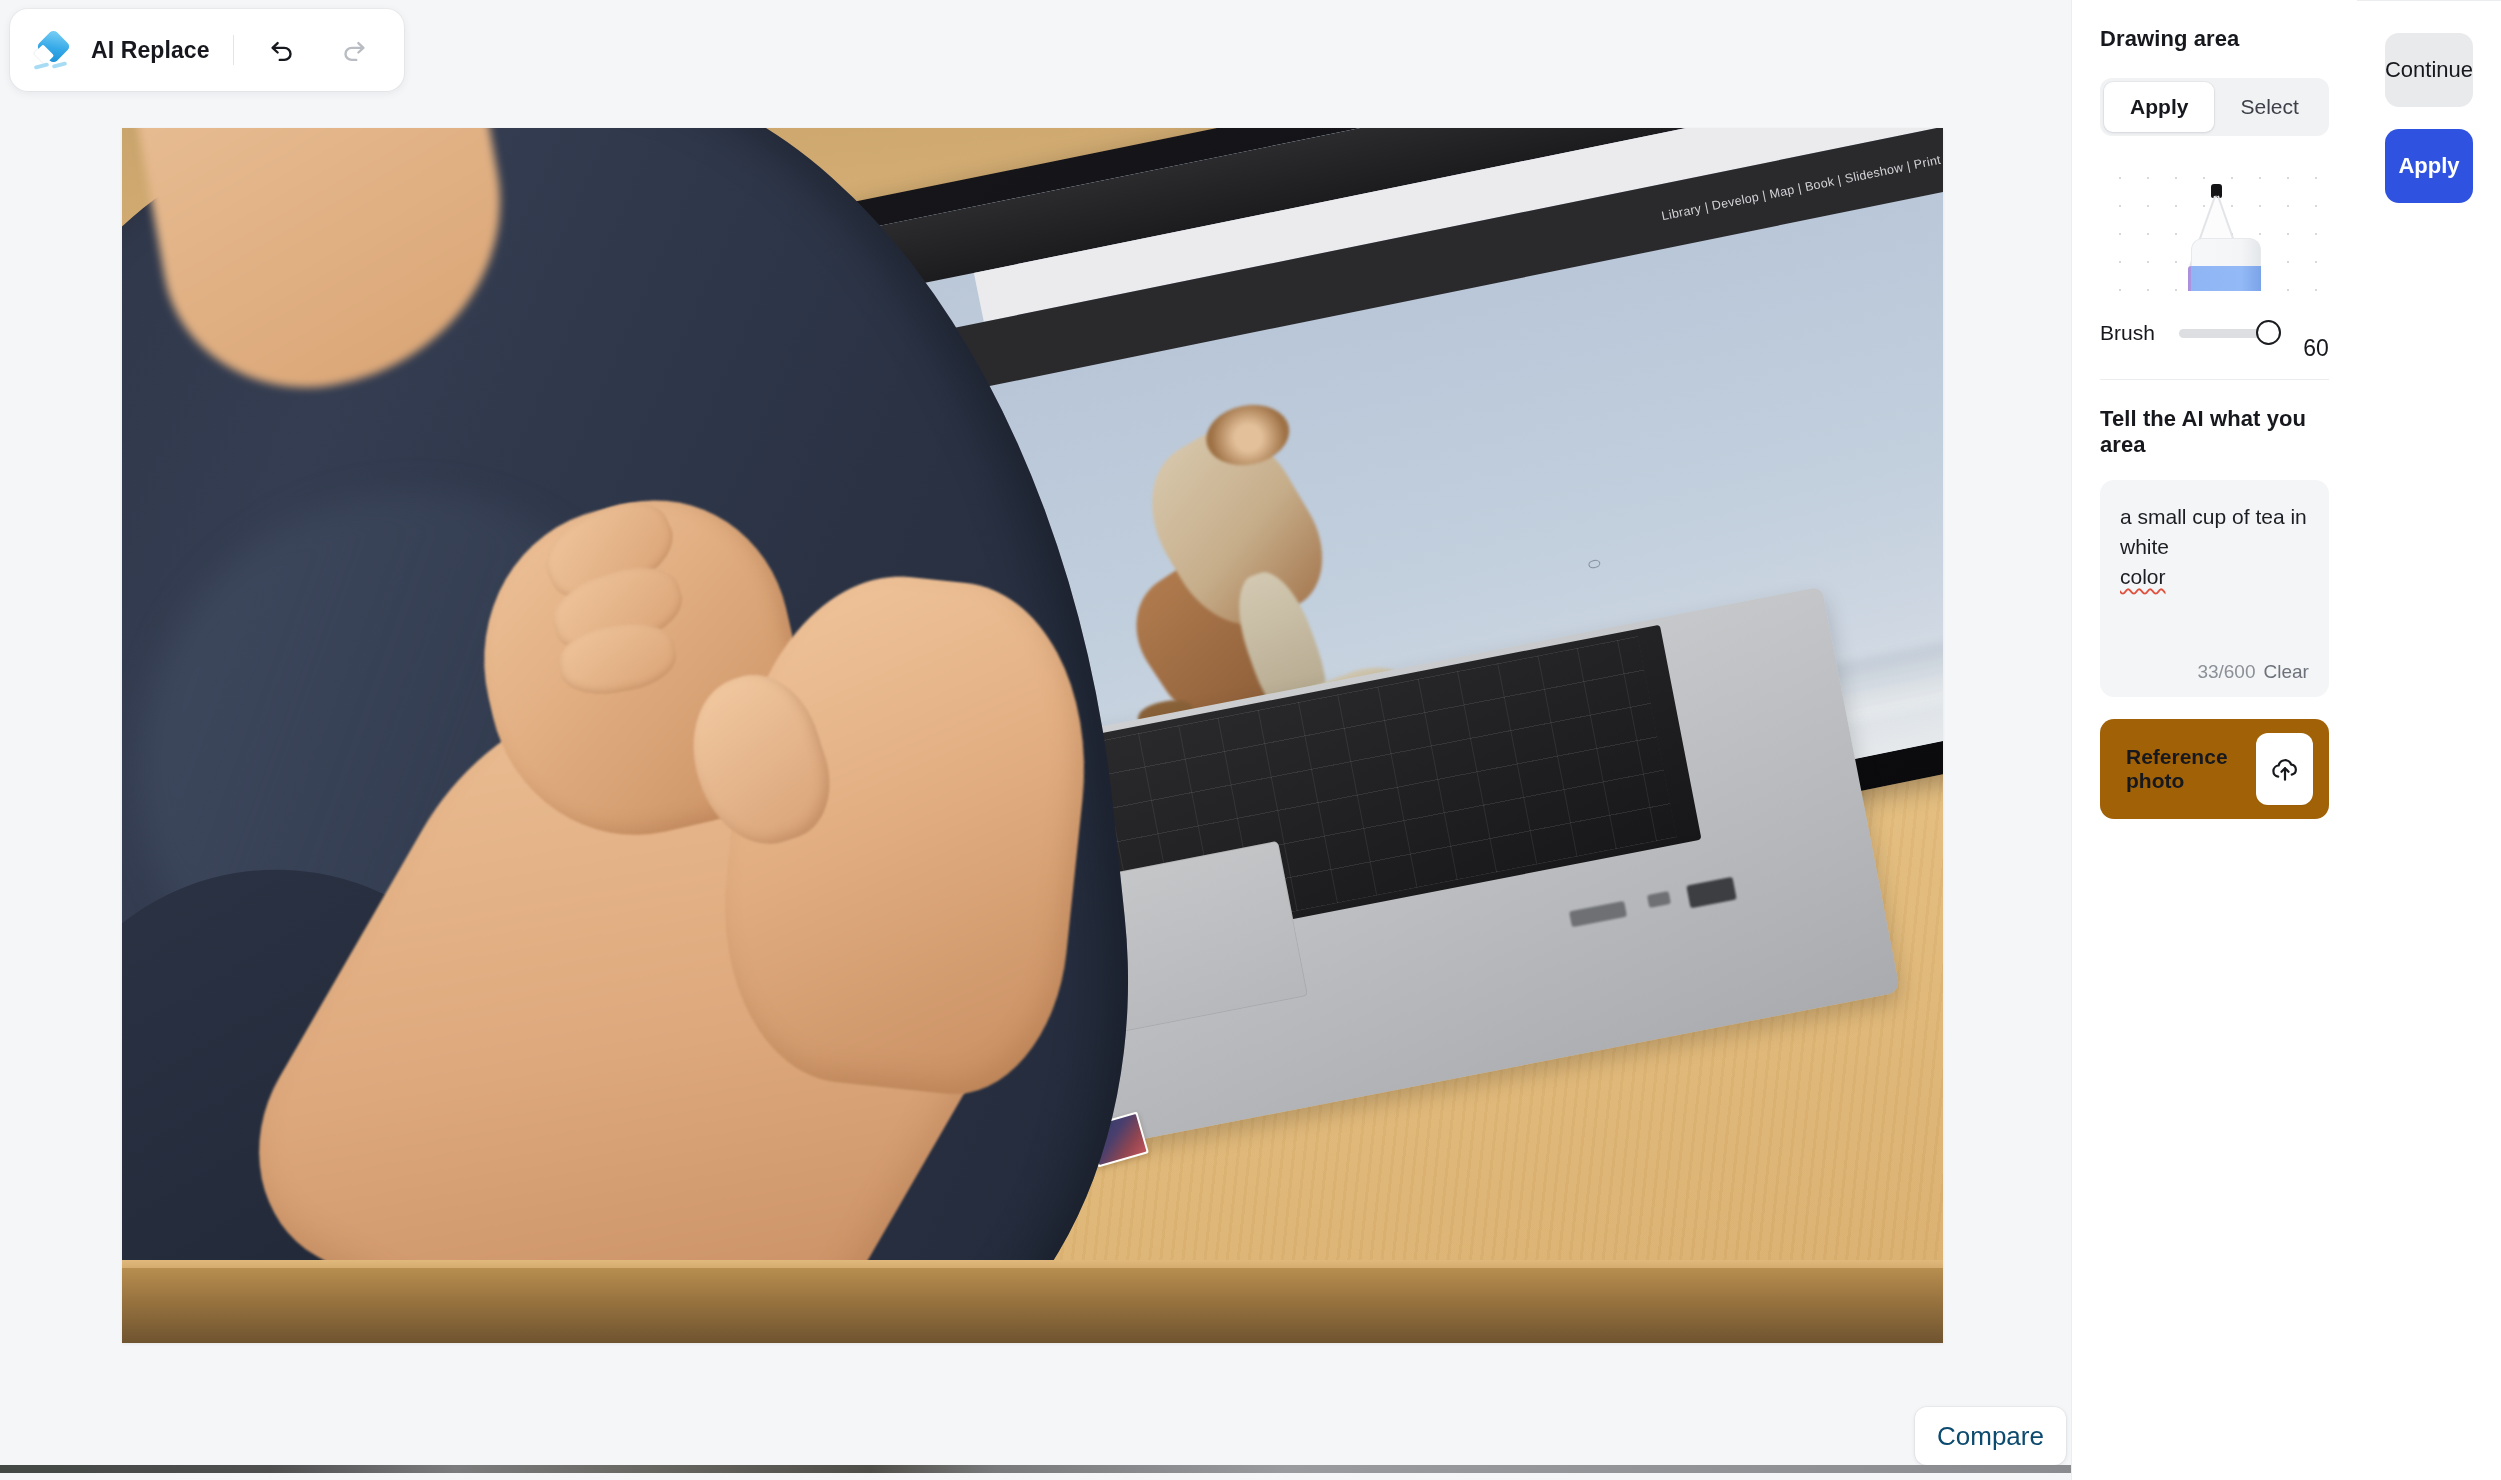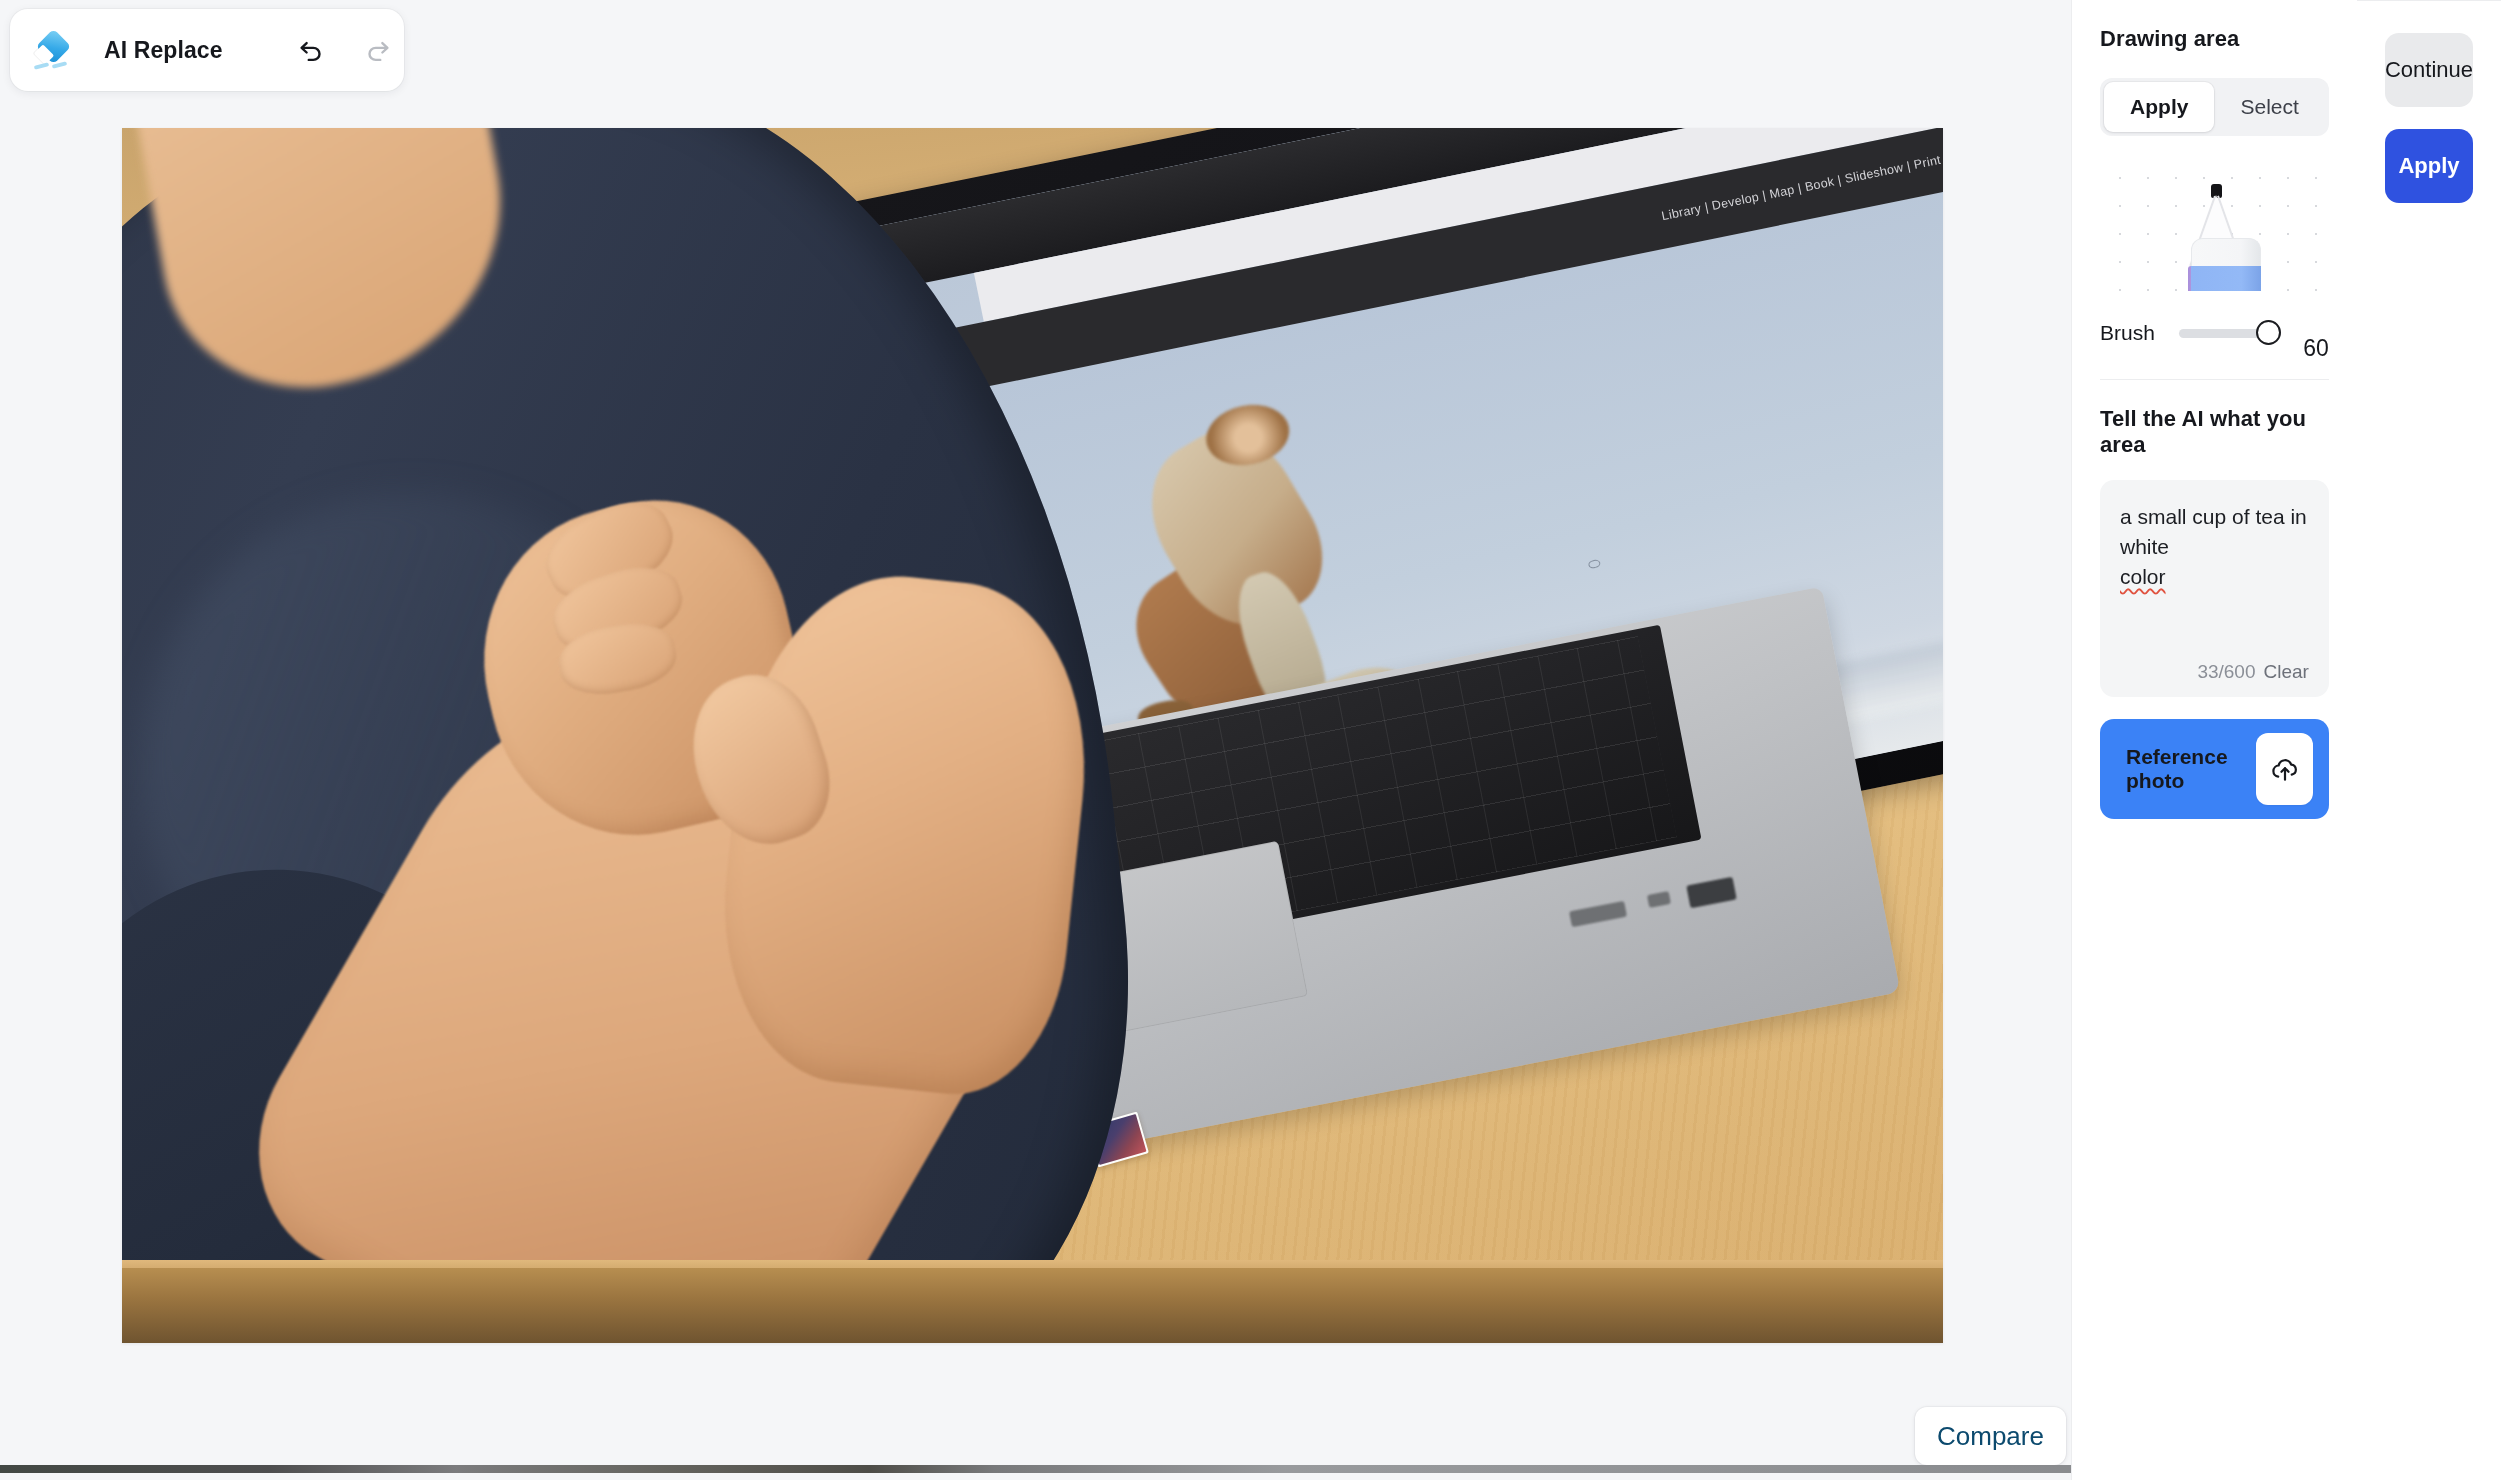--- a/index.html
+++ b/index.html
@@ -13,21 +13,21 @@
 
   
   .toolbar {
     position: absolute; left: 10px; top: 9px;
     height: 82px; width: 394px;
     background: #ffffff;
     border-radius: 18px;
     box-shadow: 0 2px 10px rgba(16,24,40,.07), 0 0 0 1px rgba(16,24,40,.035);
     display: flex; align-items: center;
     padding: 0 26px 0 22px;
-    gap: 17px;
+    gap: 4px;
   }
   .logo-icon { width: 42px; height: 42px; position: relative; flex: 0 0 auto; }
   .logo-icon .diamond {
     position: absolute; left: 9px; top: 5px;
     width: 25px; height: 25px;
     background: linear-gradient(145deg,#7fd2f5 0%, #35a9e8 55%, #1b8fd6 100%);
     border-radius: 5px;
     transform: rotate(45deg);
   }
   .logo-icon .wedge {
@@ -682,21 +682,21 @@
     position: absolute; right: 20px; bottom: 14px;
     display: flex; align-items: center; gap: 8px;
   }
   .count { font-size: 19px; color: #8b8f97; }
   .clear-link { font-size: 19px; color: #6d717a; cursor: pointer; background: none; border: none;
     font-family: "Liberation Sans", sans-serif; }
 
   .refphoto {
     margin-top: 22px;
     width: 100%; height: 100px;
-    background: #3b82f6; border-radius: 14px;
+    background: #a16207; border-radius: 14px;
     display: flex; align-items: center; justify-content: center;
     padding: 0 16px 0 26px;
   }
   .ref-label { font-size: 21px; font-weight: 700; color: #16181d; }
   .ref-upload {
     width: 72px; height: 72px; background: #ffffff;
     border: none; border-radius: 12px; cursor: pointer;
     display: flex; align-items: center; justify-content: center;
     box-shadow: 0 1px 2px rgba(16,24,40,.05);
   }

